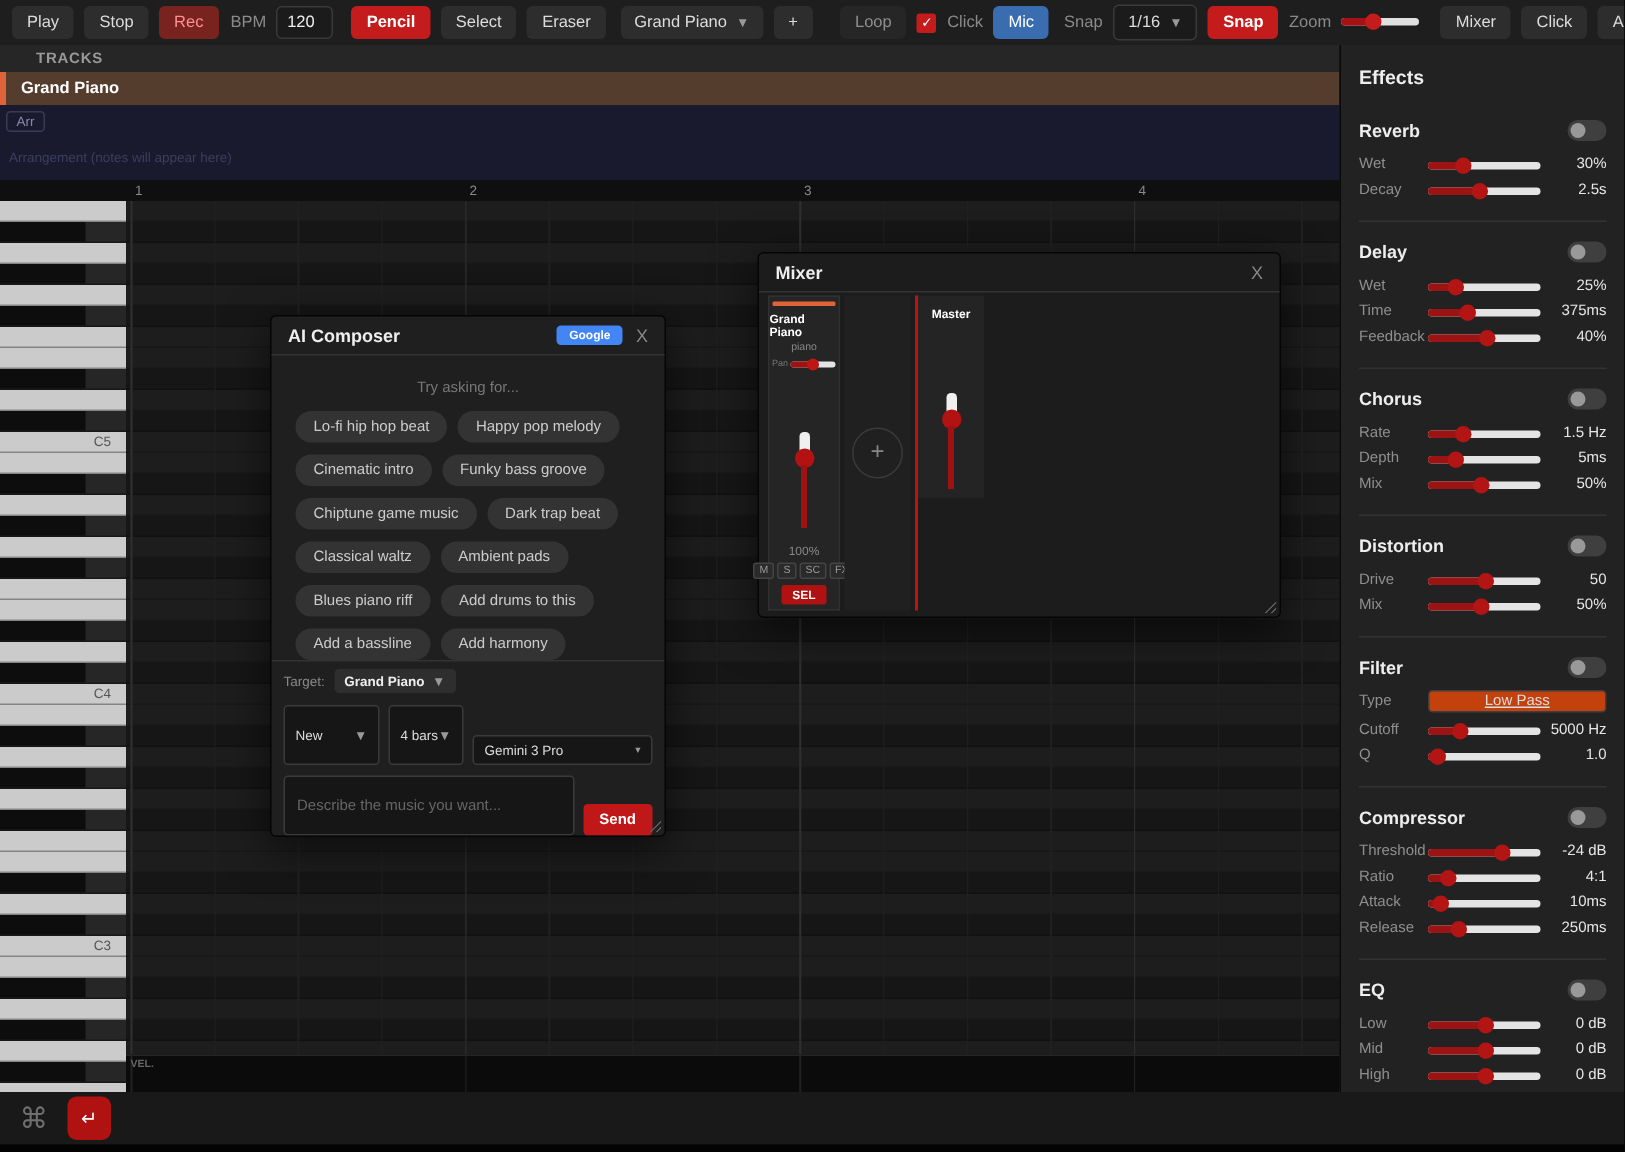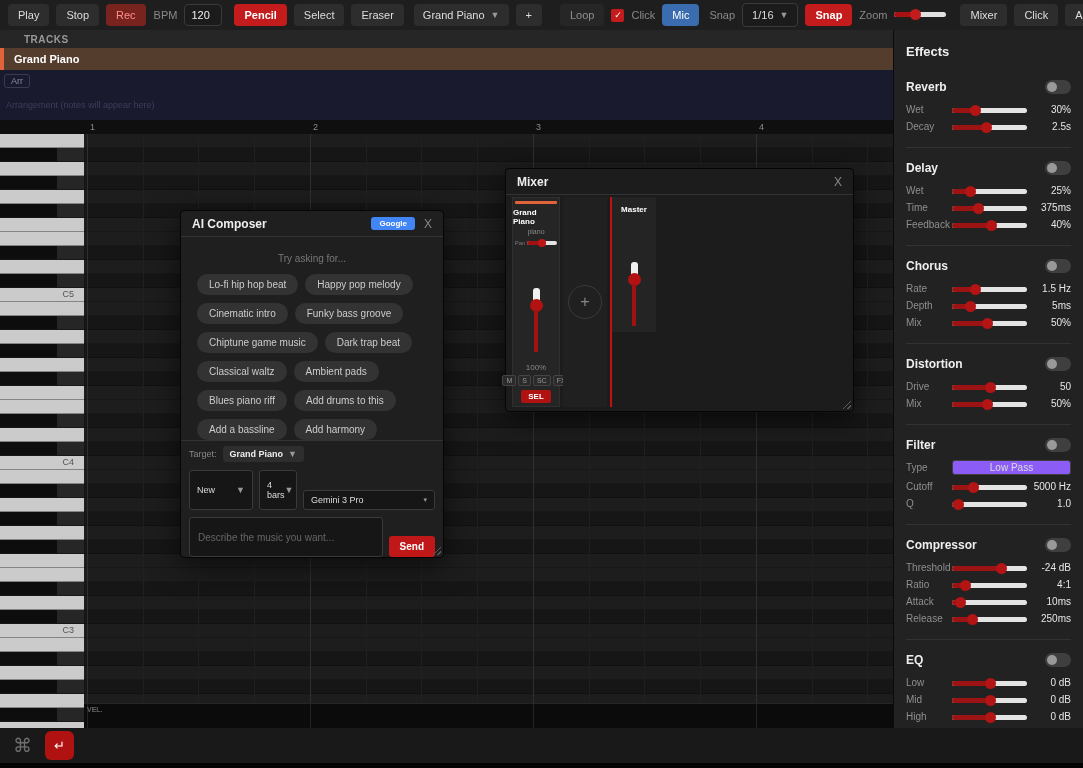--- a/index.html
+++ b/index.html
@@ -72,22 +72,22 @@
   .toggle { width:26px; height:14px; background:#3f3f3f; border-radius:7px; position:relative; cursor:pointer; }
   .toggle .knob { position:absolute; left:2px; top:2px; width:10px; height:10px; border-radius:50%; background:#999; }
   .fx-row { display:flex; align-items:center; height:17px; }
   .p-label { width:46px; font-size:10px; color:#8f8f8f; flex:0 0 auto; }
   .p-val { width:44px; font-size:10px; color:#e6e6e6; text-align:right; flex:0 0 auto; }
   .slider { position:relative; flex:1; height:12px; cursor:pointer; }
   .slider .t { position:absolute; top:4px; left:0; right:0; height:5px; background:#e4e4e4; border-radius:3px; }
   .slider .f { position:absolute; top:4px; left:0; height:5px; background:#9c1313; border-radius:3px; }
   .slider .th { position:absolute; top:1px; width:11px; height:11px; border-radius:50%; background:#b31414; }
   .fx-selrow { display:flex; align-items:center; height:17px; margin-bottom:2px; }
-  .fx-select { flex:1; height:15px; background:#8b5cf6; border:1px solid #3f3f3f; border-radius:3px;
-               color:#ddd; font-size:10px; display:flex; align-items:center; justify-content:center; cursor:pointer; }
+  .fx-select { flex:1; height:15px; background:#c2410c; border:1px solid #3f3f3f; border-radius:3px;
+               color:#ddd; font-size:10px; display:flex; align-items:center; justify-content:center; cursor:pointer;text-decoration:underline; }
 
   
   .dialog { position:absolute; background:#1f1f1f; border:1px solid #050505; border-radius:4px;
             box-shadow:0 8px 30px rgba(0,0,0,.6); z-index:10; display:flex; flex-direction:column; }
   .dlg-head { height:26px; display:flex; align-items:center; padding:0 11px; border-bottom:1px solid #333; flex:0 0 auto; cursor:move; }
   .dlg-title { color:#eee; font-size:12px; font-weight:bold; }
   .dlg-x { margin-left:auto; color:#888; font-size:12px; cursor:pointer; }
   .resize { position:absolute; right:2px; bottom:2px; width:10px; height:10px; cursor:nwse-resize;
             background:repeating-linear-gradient(-45deg, transparent 0 2px, #5a5a5a 2px 3px);
             clip-path:polygon(100% 0, 100% 100%, 0 100%); }
@@ -134,21 +134,21 @@
   .chips { display:flex; flex-wrap:wrap; gap:8px 7px; padding:10px 16px 0 16px; }
   .chip { background:#333; color:#ccc; font-size:10px; border:none; border-radius:11px;
           padding:5px 12px; cursor:pointer; white-space:nowrap; }
   .target-row { margin-top:auto; border-top:1px solid #333; display:flex; align-items:center; gap:6px; padding:5px 8px; }
   .target-label { color:#888; font-size:9px; }
   .mini-select { display:flex; align-items:center; gap:5px; background:#2e2e2e; color:#eee; font-size:9px;
                  font-weight:bold; border-radius:3px; padding:3px 7px; cursor:pointer; }
   .ctl-row { display:flex; gap:6px; padding:3px 8px; }
   .ctl-select { display:flex; align-items:center; justify-content:space-between; background:#161616;
                 border:1px solid #3a3a3a; border-radius:3px; color:#ddd; font-size:9px; padding:4px 7px; cursor:pointer; }
-  .ctl-new { width:64px; } .ctl-bars { width:38px; } .ctl-model { flex:1;margin-top:20px; }
+  .ctl-new { width:64px; } .ctl-bars { width:50px; } .ctl-model { flex:1;margin-top:20px; }
   .prompt-row { display:flex; gap:6px; padding:4px 8px 9px 8px; }
   .prompt-input { flex:1; background:#161616; border:1px solid #3a3a3a; border-radius:3px;
                   color:#ccc; font-size:10px; padding:5px 8px; }
   .prompt-input::placeholder { color:#666; }
   .send-btn { background:#c01818; color:#fff; font-size:10px; font-weight:bold; border:none;
               border-radius:3px; padding:5px 11px; cursor:pointer;margin-top:19px; }
 
   
   .cmdbar { position:absolute; left:0; top:728px; width:1083px; height:35px; background:#191919;
             display:flex; align-items:center; gap:13px; padding:0 13px; z-index:15; }

